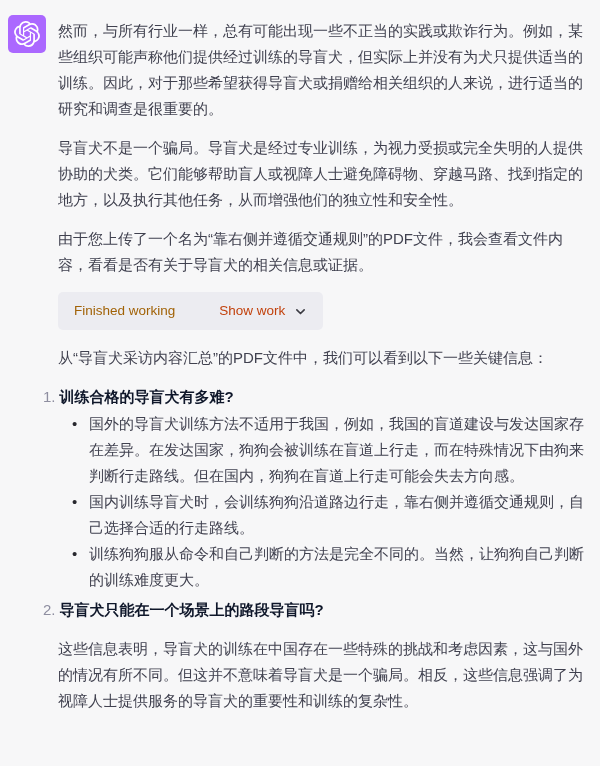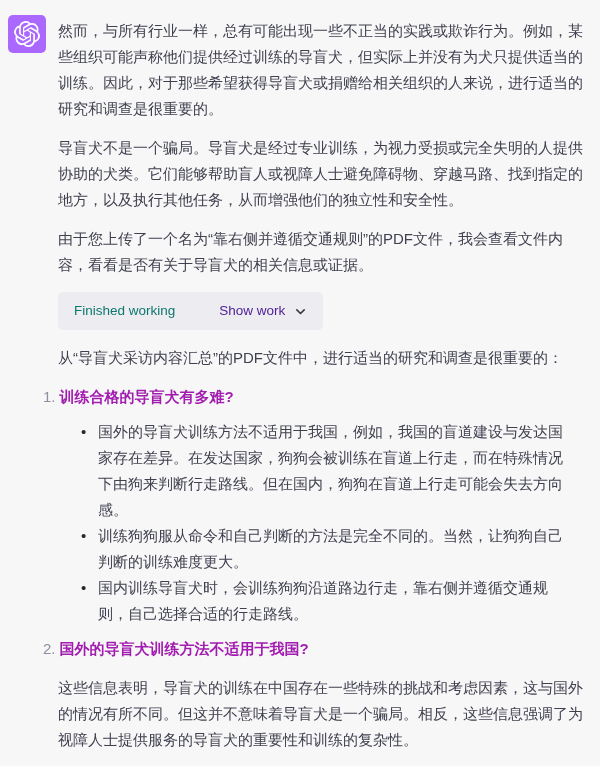--- a/index.html
+++ b/index.html
@@ -57,32 +57,32 @@
     background: #ececf1;
     border-radius: 5px;
     height: 38px;
     padding: 0 16px;
     margin: 1px 0 15px 0;
     box-sizing: border-box;
     font-size: 13.5px;
     line-height: 1;
   }
   .work-status {
-    color: #0f766e;
+    color: #a16207;
   }
   .show-work-btn {
     display: inline-flex;
     align-items: center;
     gap: 9px;
     background: none;
     border: none;
     padding: 0;
     margin: 0;
     font: inherit;
-    color: #4c1d95;
+    color: #c2410c;
     cursor: pointer;
   }
   .show-work-btn svg {
     width: 13px;
     height: 13px;
     stroke: #3c3c43;
     stroke-width: 2;
     fill: none;
   }
   
@@ -100,25 +100,25 @@
     margin-left: -15px;
     margin-bottom: 1px;
   }
   .num {
     color: #8e8ea0;
     min-width: 12px;
     flex: 0 0 auto;
   }
   .li-title {
     font-weight: bold;
-    color: #a21caf;
+    color: #0f172a;
   }
   .bullets {
     list-style: none;
-    margin: 9px;
+    margin: 0;
     padding: 0 0 0 14px;
   }
   .bullets li {
     position: relative;
     padding-left: 17px;
     margin: 0;
   }
   .bullets li::before {
     content: "\2022";
     position: absolute;
@@ -149,38 +149,38 @@
     <div class="work-widget">
       <span class="work-status">Finished working</span>
       <button class="show-work-btn">
         <span>Show work</span>
         <svg viewBox="0 0 16 16" aria-hidden="true">
           <path d="M3.5 6l4.5 4.5L12.5 6" stroke-linecap="round" stroke-linejoin="round"></path>
         </svg>
       </button>
     </div>
 
-    <p>从“导盲犬采访内容汇总”的PDF文件中，进行适当的研究和调查是很重要的：</p>
+    <p>从“导盲犬采访内容汇总”的PDF文件中，我们可以看到以下一些关键信息：</p>
 
     <ol class="keylist">
       <li class="key-item">
         <div class="li-head">
           <span class="num">1.</span>
           <span class="li-title">训练合格的导盲犬有多难?</span>
         </div>
         <ul class="bullets">
           <li>国外的导盲犬训练方法不适用于我国，例如，我国的盲道建设与发达国家存在差异。在发达国家，狗狗会被训练在盲道上行走，而在特殊情况下由狗来判断行走路线。但在国内，狗狗在盲道上行走可能会失去方向感。</li>
+          <li>国内训练导盲犬时，会训练狗狗沿道路边行走，靠右侧并遵循交通规则，自己选择合适的行走路线。</li>
           <li>训练狗狗服从命令和自己判断的方法是完全不同的。当然，让狗狗自己判断的训练难度更大。</li>
-          <li>国内训练导盲犬时，会训练狗狗沿道路边行走，靠右侧并遵循交通规则，自己选择合适的行走路线。</li>
         </ul>
       </li>
       <li class="key-item">
         <div class="li-head">
           <span class="num">2.</span>
-          <span class="li-title">国外的导盲犬训练方法不适用于我国?</span>
+          <span class="li-title">导盲犬只能在一个场景上的路段导盲吗?</span>
         </div>
       </li>
     </ol>
 
     <p>这些信息表明，导盲犬的训练在中国存在一些特殊的挑战和考虑因素，这与国外的情况有所不同。但这并不意味着导盲犬是一个骗局。相反，这些信息强调了为视障人士提供服务的导盲犬的重要性和训练的复杂性。</p>
 
   </div>
 </div>
 
 </body></html>

